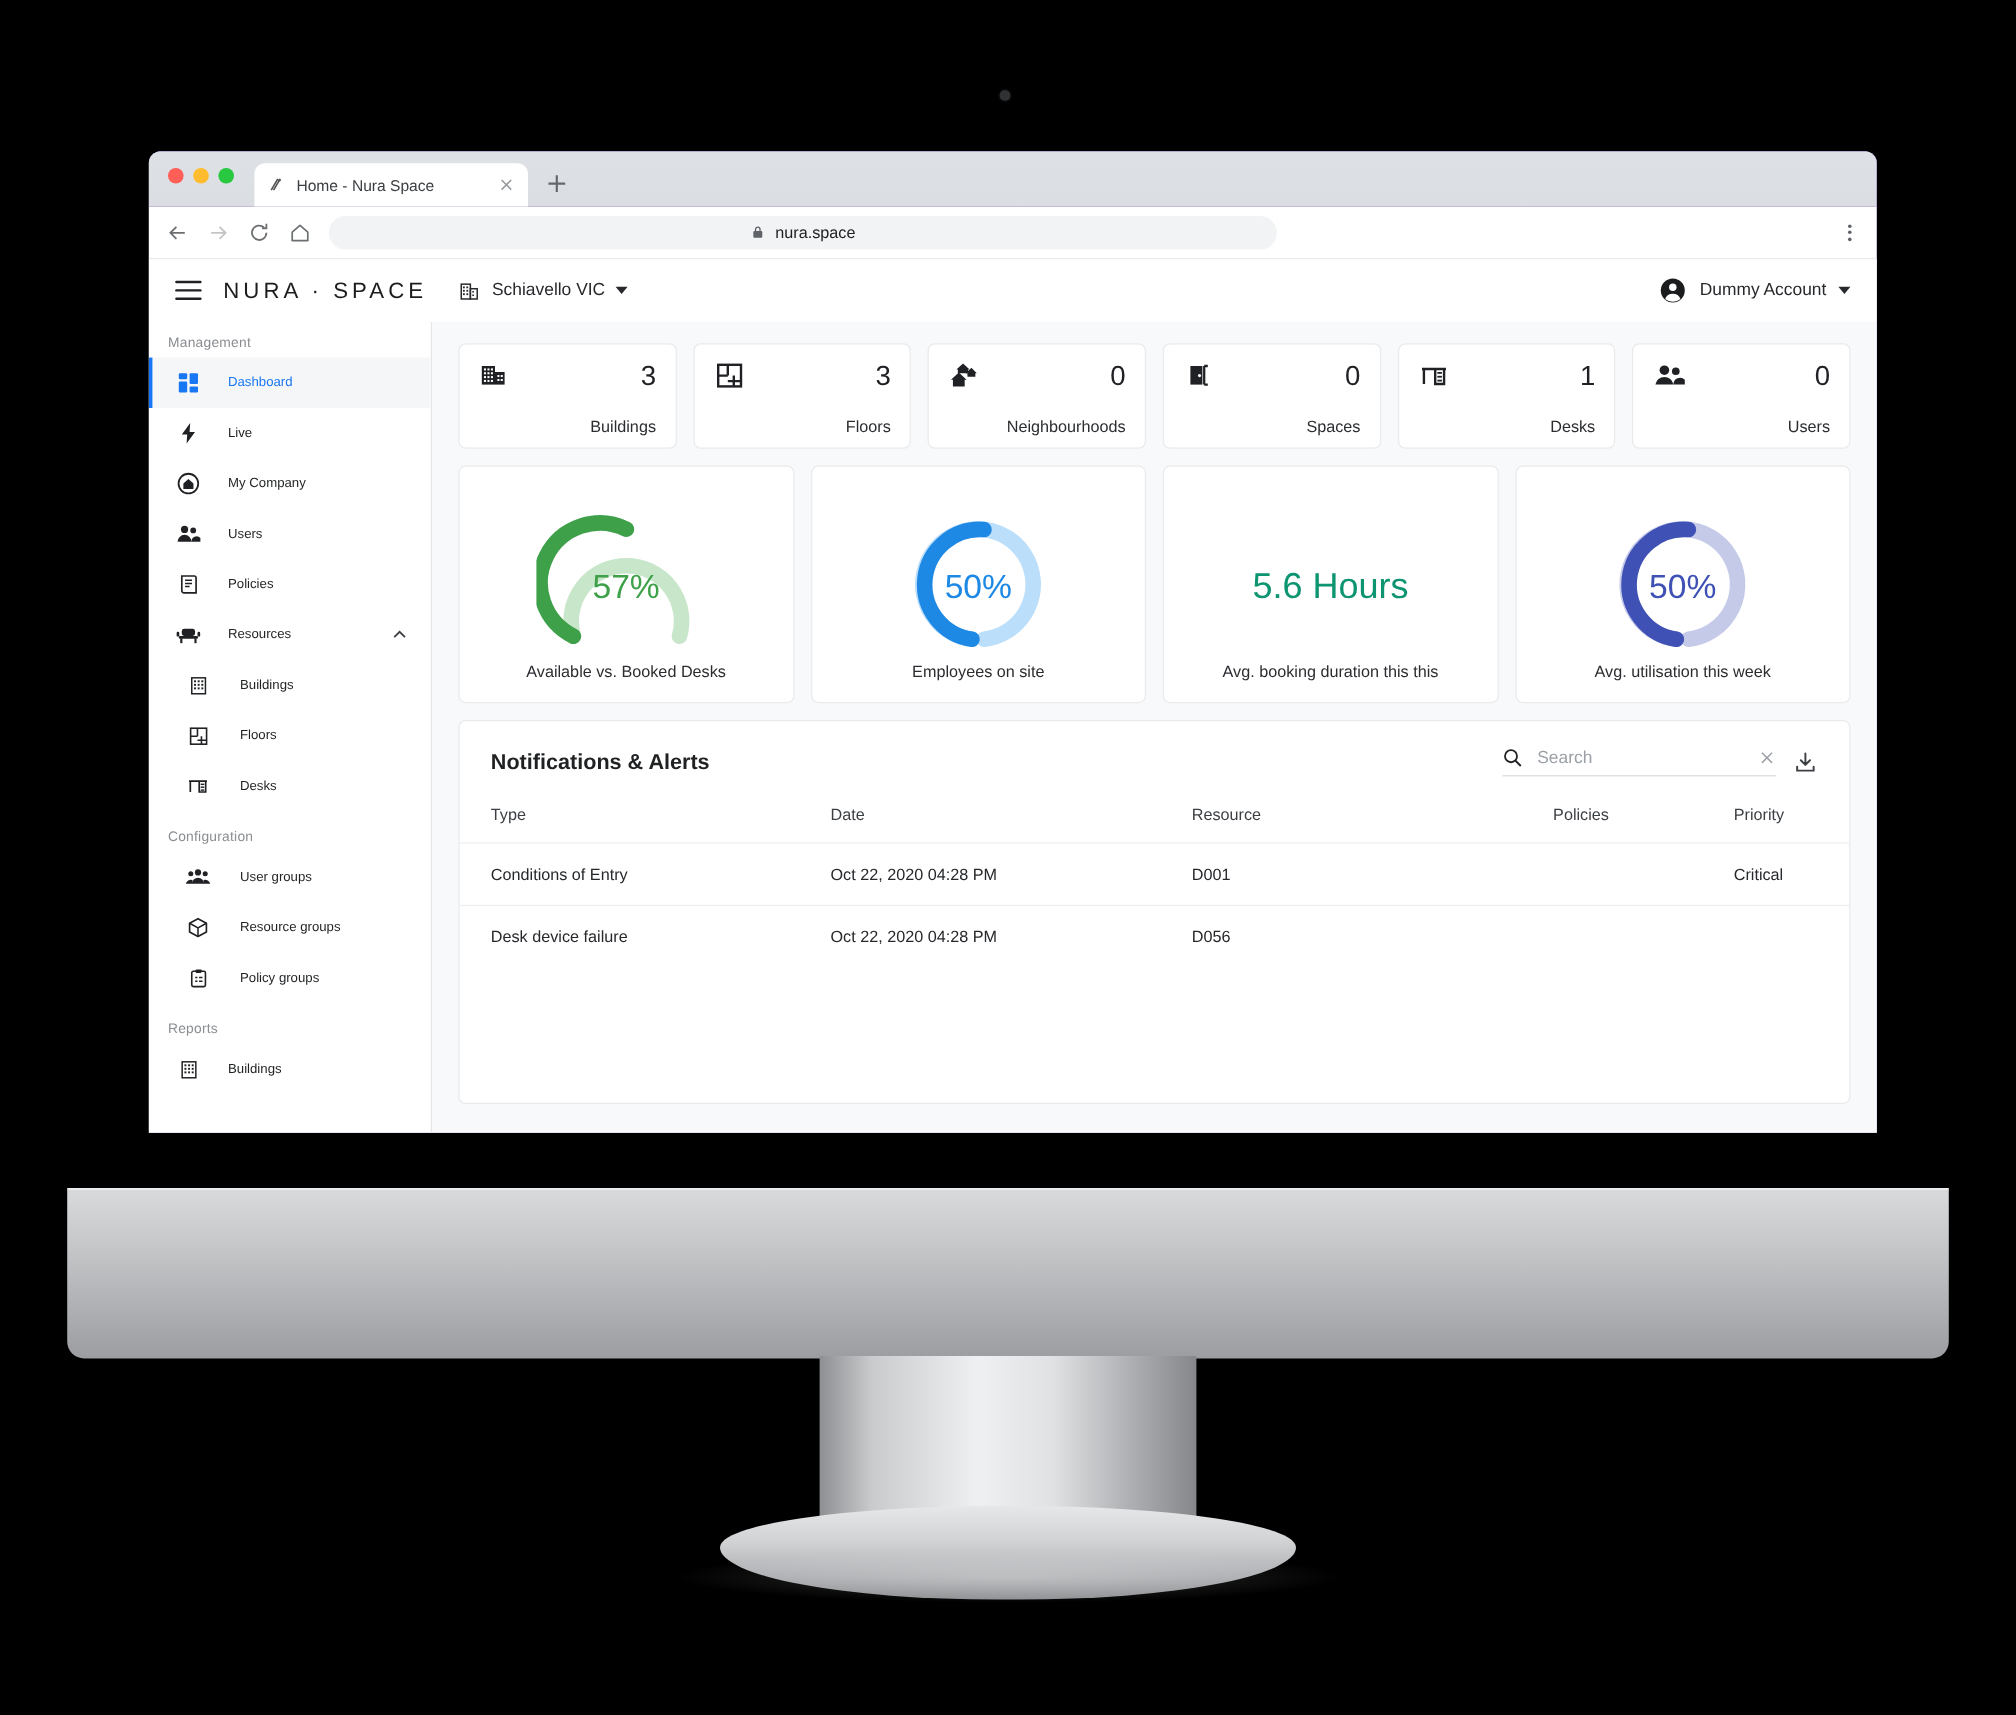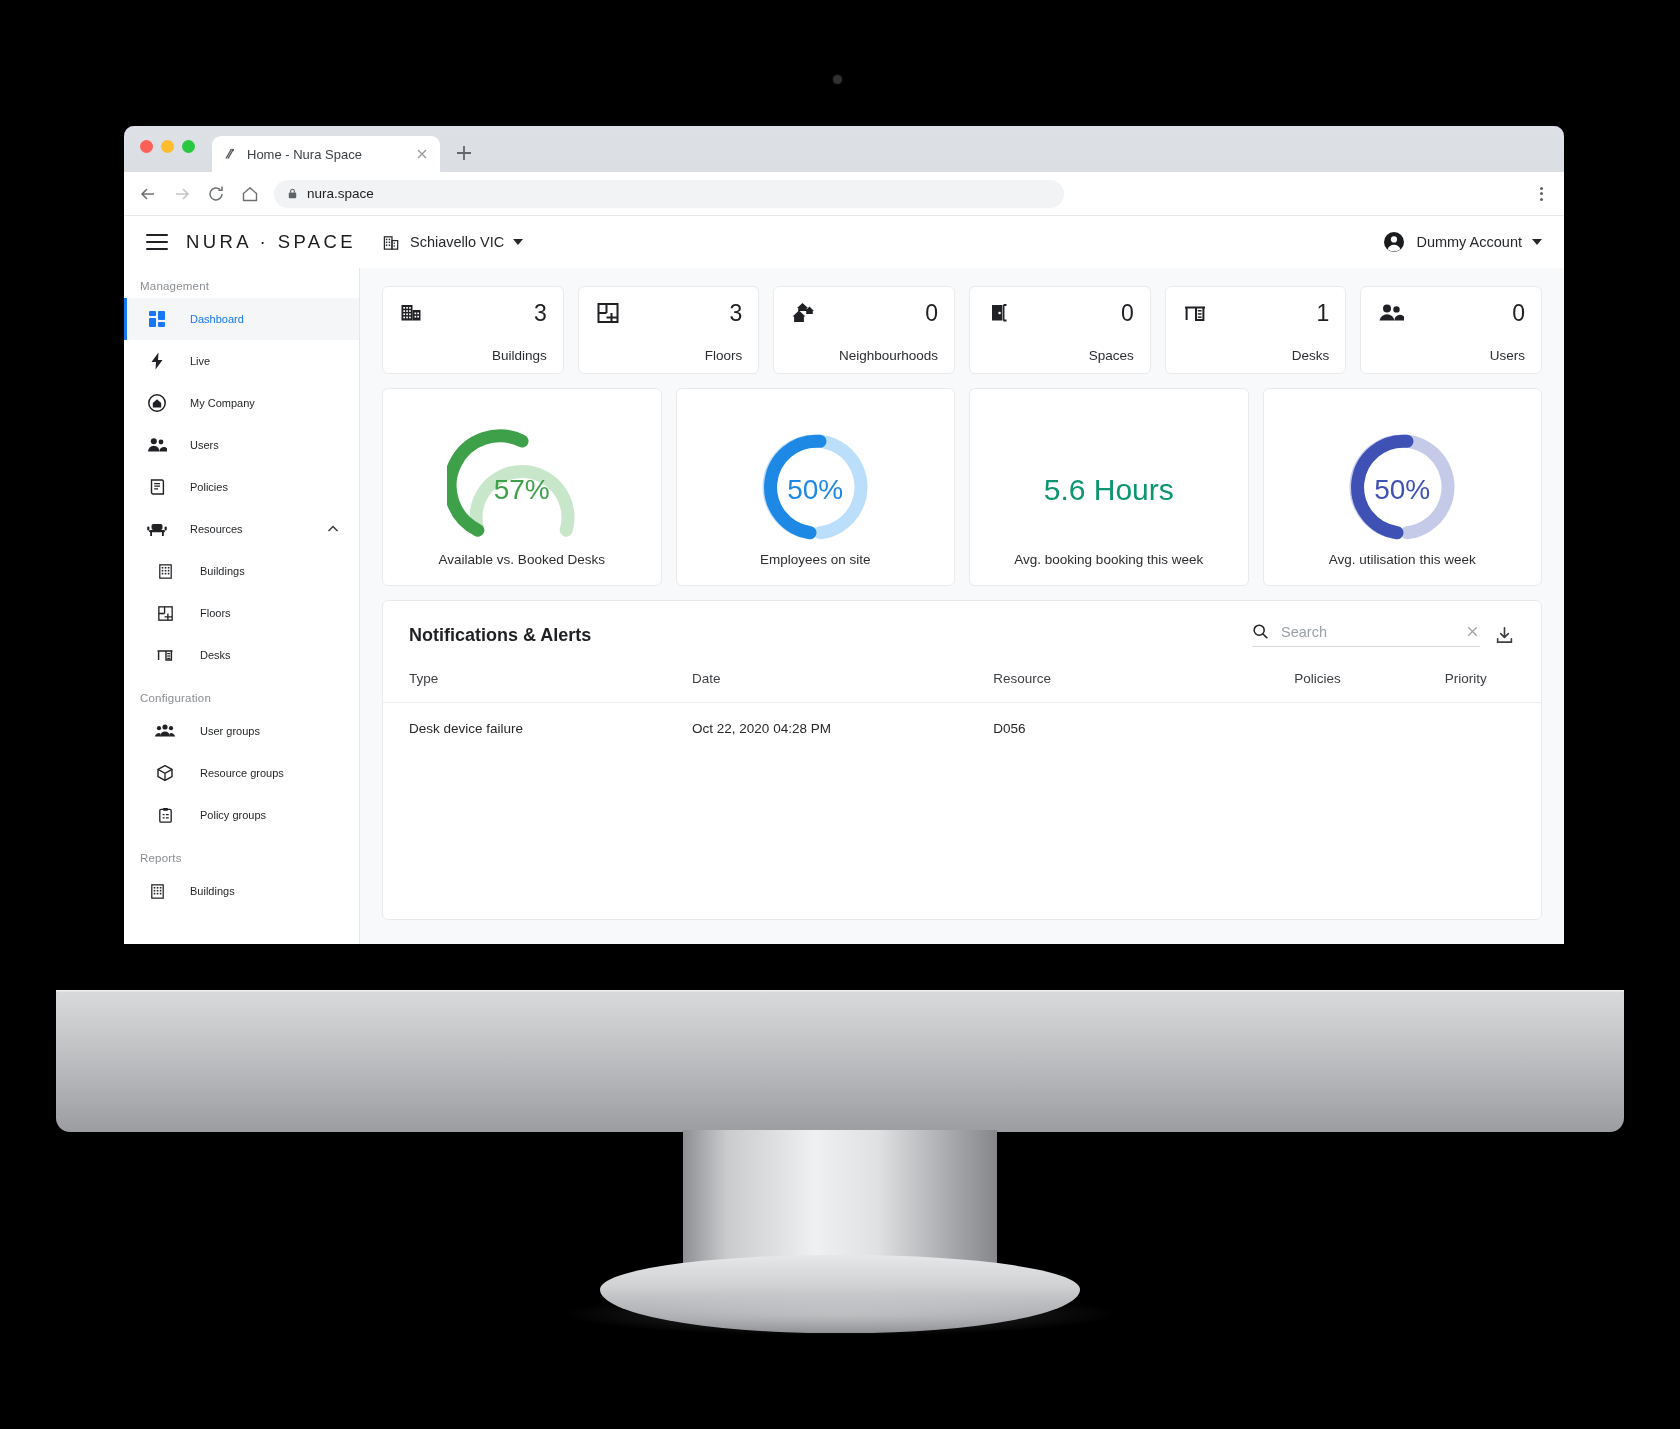--- a/index.html
+++ b/index.html
@@ -74,21 +74,21 @@
 
   .omnibar {
     height: 44px; width: 100%;
     background: #fff; display: flex; align-items: center; padding: 0 14px; gap: 14px;
     border-bottom: 1px solid #e8eaed;
   }
   .navicon { width: 20px; height: 20px; flex: 0 0 20px; opacity: .75; }
   .navicon.disabled { opacity: .3; }
   .urlbox {
     flex: 1; height: 28px; background: #f1f3f4; border-radius: 14px;
-    display: flex; align-items: center; padding: 0 12px; gap: 8px; max-width: 790px;
+    display: flex; align-items: center; padding: 0 12px; gap: 8px; max-width: 790px; justify-content: center;
   }
   .url-text { font-size: 13.5px; color: #202124; }
   .kebab { width: 18px; height: 18px; margin-left: auto; display:flex; flex-direction:column; justify-content:space-between; align-items:center; padding: 2px 0; }
   .kebab i { width: 3px; height: 3px; border-radius: 50%; background: #5f6368; display:block; }
 
   
   .app { width: 100%; height: 728px; display: flex; flex-direction: column; background: #fff; }
   .appbar {
     height: 52px; background: #fff; display: flex; align-items: center;
     padding: 0 22px; gap: 18px; flex: 0 0 52px; position: relative; z-index: 3;
@@ -615,21 +615,21 @@
                   </svg>
                   <div class="gauge-val" style="color:#1e88e5;">50%</div>
                 </div>
                 <div class="gauge-lbl">Employees on site</div>
               </div>
 
               <div class="gauge-card">
                 <div class="gauge-wrap">
                   <div class="gauge-val bigval">5.6 Hours</div>
                 </div>
-                <div class="gauge-lbl">Avg. booking booking this week</div>
+                <div class="gauge-lbl">Avg. booking duration this this</div>
               </div>
 
               <div class="gauge-card">
                 <div class="gauge-wrap">
                   <svg width="150" height="132" viewBox="0 0 150 132">
                     <g transform="translate(75,66)">
                       <path d="M -5 45.7 A 46 46 0 1 1 5 45.7" stroke="#c5cae9" stroke-width="13" fill="none" stroke-linecap="round"></path>
                       <path d="M -5 45.7 A 46 46 0 0 1 5 -45.7" stroke="#3f51b5" stroke-width="13" fill="none" stroke-linecap="round"></path>
                     </g>
                   </svg>
@@ -671,20 +671,27 @@
                   <tr>
                     <th class="col-type">Type</th>
                     <th class="col-date">Date</th>
                     <th class="col-res">Resource</th>
                     <th class="col-com">Policies</th>
                     <th class="col-pri">Priority</th>
                   </tr>
                 </thead>
                 <tbody>
                   <tr>
+                    <td>Conditions of Entry</td>
+                    <td>Oct 22, 2020 04:28 PM</td>
+                    <td>D001</td>
+                    <td></td>
+                    <td>Critical</td>
+                  </tr>
+                  <tr>
                     <td>Desk device failure</td>
                     <td>Oct 22, 2020 04:28 PM</td>
                     <td>D056</td>
                     <td></td>
                     <td></td>
                   </tr>
                 </tbody>
               </table>
             </section>
 

